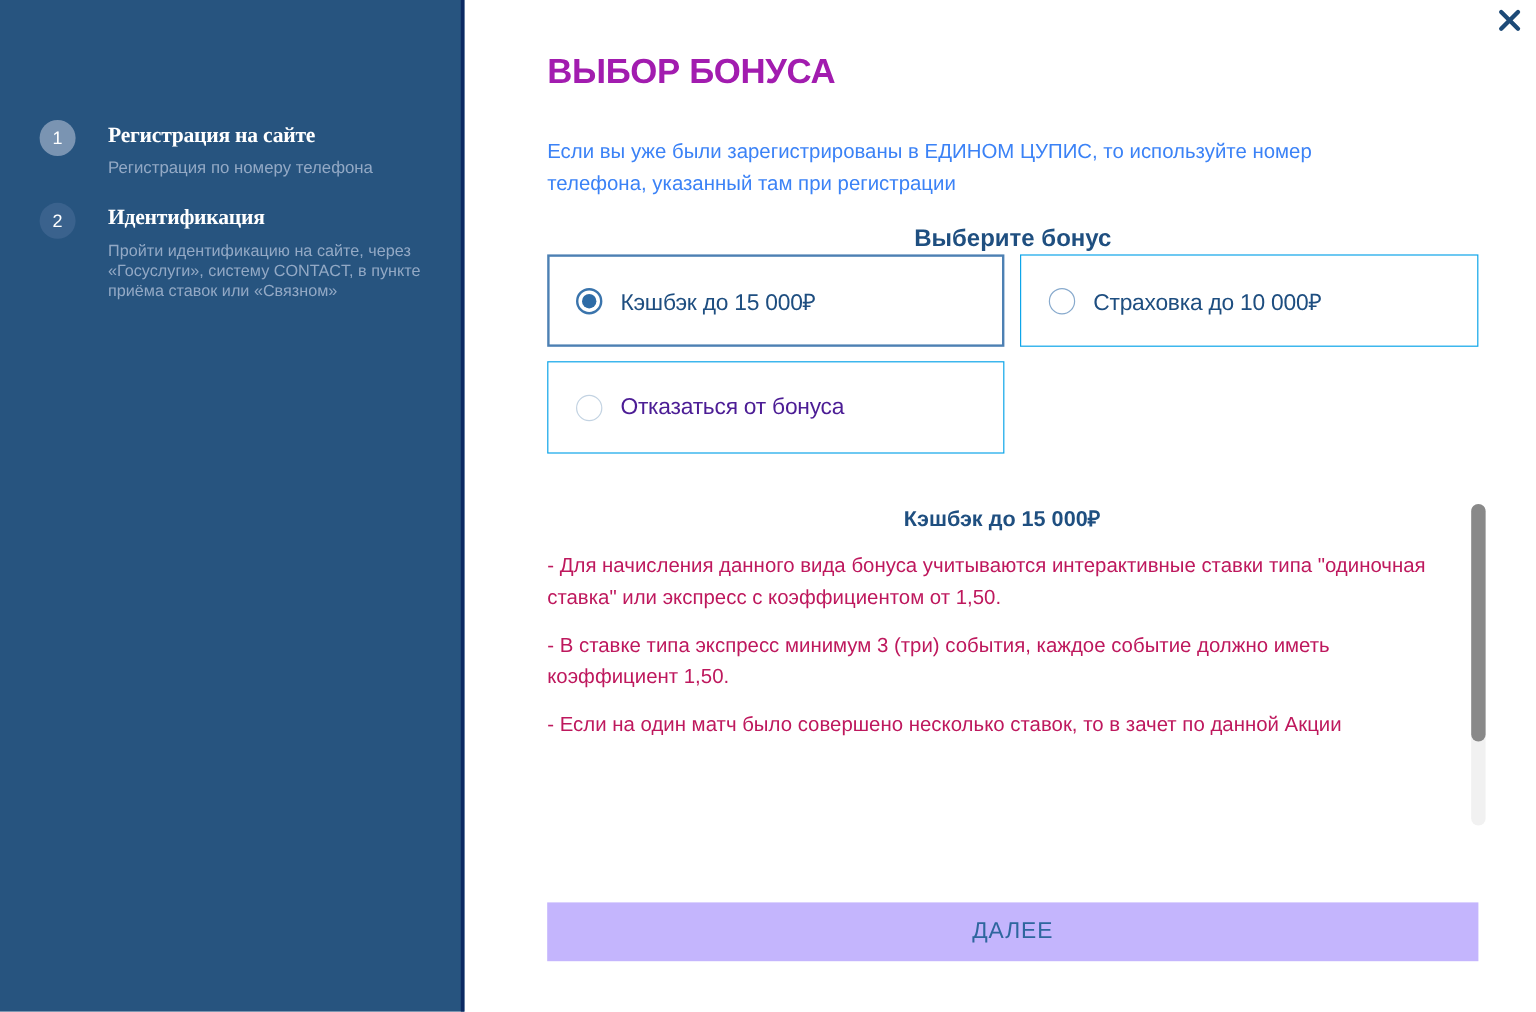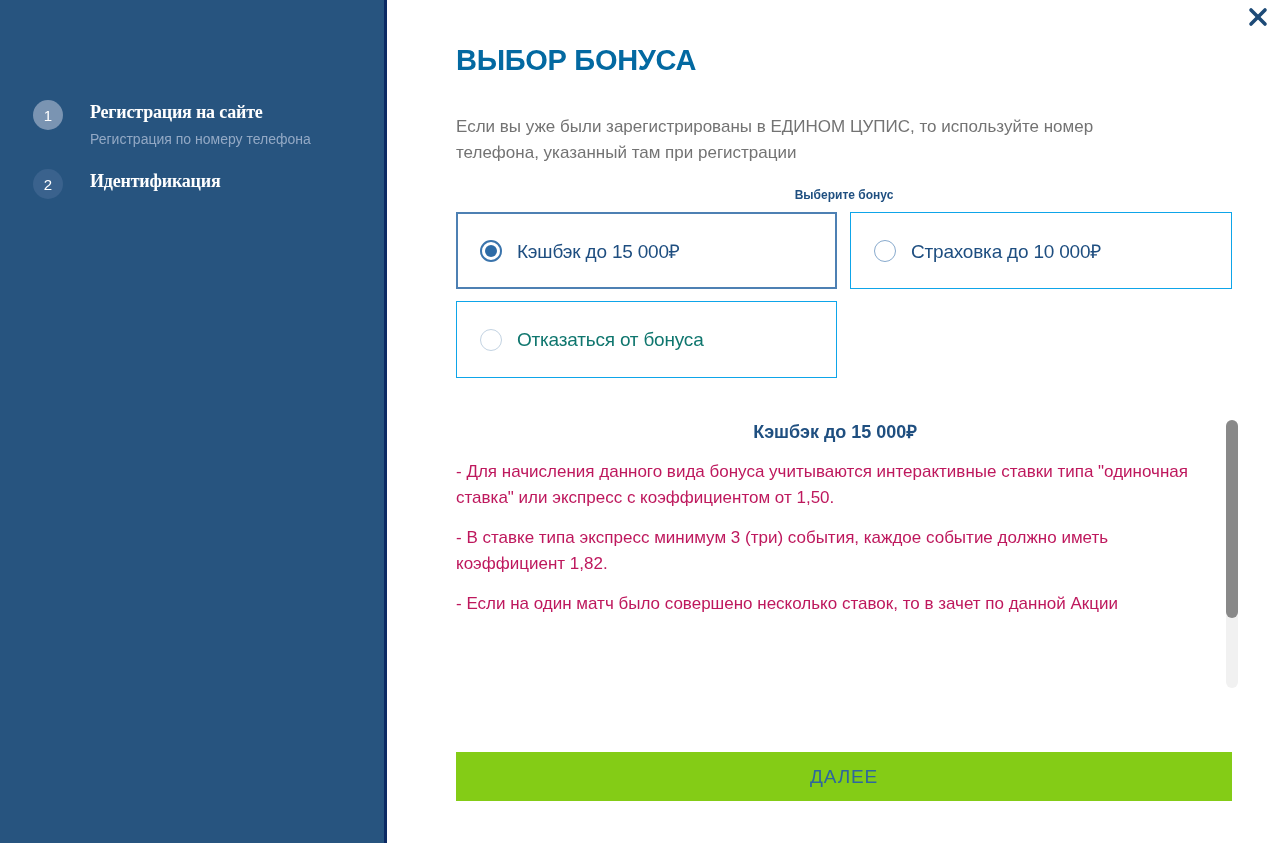--- a/index.html
+++ b/index.html
@@ -41,31 +41,31 @@
 
   
   .main { position:absolute; left:390px; top:0; width:890px; height:100%; background:#fff; }
 
   .close-btn {
     position:absolute; top:7px; right:12px; width:20px; height:20px; cursor:pointer;
   }
 
   .modal-title {
     position:absolute; left:66px; top:44px;
-    font-size:29px; font-weight:bold; color:#0369a1; letter-spacing:-0.3px;
+    font-size:29px; font-weight:bold; color:#a21caf; letter-spacing:-0.3px;
   }
 
   .intro {
     position:absolute; left:66px; top:114px; width:700px;
-    font-size:17px; line-height:26px; color:#737373;
+    font-size:17px; line-height:26px; color:#3b82f6;
   }
 
   .choose-heading {
     position:absolute; left:66px; top:188px; width:776px;
-    text-align:center; font-size:12px; font-weight:bold; color:#1f4f80;
+    text-align:center; font-size:20px; font-weight:bold; color:#1f4f80;
   }
 
   .options {
     position:absolute; left:66px; top:212px; width:776px;
     display:grid; grid-template-columns:381px 382px;
     column-gap:13px; row-gap:12px; grid-auto-rows:77px;
   }
   .option {
     border:1px solid #0ea5e9; background:#fff;
     display:flex; align-items:center; padding-left:23px; cursor:pointer;
@@ -75,21 +75,21 @@
     flex:none; width:22px; height:22px; border-radius:50%;
     border:1.5px solid #88aacd; position:relative; background:#fff;
   }
   .option.selected .radio { border:2px solid #3a74ac; }
   .option.selected .radio::after {
     content:""; position:absolute; left:3px; top:3px; right:3px; bottom:3px;
     border-radius:50%; background:#2d6ba6;
   }
   .option.disabled .radio { border-color:#c3d3e2; }
   .option-label { margin-left:15px; font-size:19px; color:#1e4e80; letter-spacing:-0.2px; }
-  .option.disabled .option-label { color:#0f766e; }
+  .option.disabled .option-label { color:#4c1d95; }
 
   .details-title {
     position:absolute; left:66px; top:419px; width:758px;
     text-align:center; font-size:18px; font-weight:bold; color:#1f4f80;
   }
   .details-text {
     position:absolute; left:66px; top:459px; width:758px; height:246px;
     overflow:hidden; font-size:17px; line-height:26px; color:#be185d;
   }
   .details-text p { margin:0 0 14px 0; }
@@ -98,41 +98,42 @@
     position:absolute; left:836px; top:420px; width:12px; height:268px;
     background:#f1f1f1; border-radius:6px; cursor:pointer;
   }
   .scrollbar-thumb {
     position:absolute; left:0; top:0; width:12px; height:198px;
     background:#898989; border-radius:6px; cursor:grab;
   }
 
   .next-button {
     position:absolute; left:66px; top:752px; width:776px; height:49px;
-    background:#84cc16; border:none; cursor:pointer;
+    background:#c4b5fd; border:none; cursor:pointer;
     display:flex; align-items:center; justify-content:center;
     font-family:"Liberation Sans", sans-serif;
     font-size:19px; color:#2e669e; letter-spacing:0.8px;
   }
 </style>
 </head>
 <body>
 
 <div class="sidebar">
   <div class="step step-1">
     <div class="step-circle">1</div>
     <div class="step-text">
       <div class="step-title">Регистрация на сайте</div>
       <div class="step-sub">Регистрация по номеру телефона</div>
     </div>
   </div>
   <div class="step step-2">
     <div class="step-circle">2</div>
     <div class="step-text">
       <div class="step-title">Идентификация</div>
+      <div class="step-sub">Пройти идентификацию на сайте, через «Госуслуги», систему CONTACT, в пункте приёма ставок или «Связном»</div>
     </div>
   </div>
 </div>
 
 <div class="main">
 
   <div class="close-btn">
     <svg width="20" height="20" viewBox="0 0 20 20">
       <line x1="3" y1="3" x2="17" y2="17" stroke="#1d4a77" stroke-width="3.6" stroke-linecap="round"></line>
       <line x1="17" y1="3" x2="3" y2="17" stroke="#1d4a77" stroke-width="3.6" stroke-linecap="round"></line>
@@ -157,21 +158,21 @@
     <div class="option disabled">
       <span class="radio"></span>
       <span class="option-label">Отказаться от бонуса</span>
     </div>
   </div>
 
   <div class="details-title">Кэшбэк до 15 000₽</div>
 
   <div class="details-text">
     <p>- Для начисления данного вида бонуса учитываются интерактивные ставки типа "одиночная ставка" или экспресс с коэффициентом от 1,50.</p>
-    <p>- В ставке типа экспресс минимум 3 (три) события, каждое событие должно иметь коэффициент 1,82.</p>
+    <p>- В ставке типа экспресс минимум 3 (три) события, каждое событие должно иметь коэффициент 1,50.</p>
     <p>- Если на один матч было совершено несколько ставок, то в зачет по данной Акции</p>
   </div>
 
   <div class="scrollbar-track">
     <div class="scrollbar-thumb"></div>
   </div>
 
   <button class="next-button">ДАЛЕЕ</button>
 
 </div>

